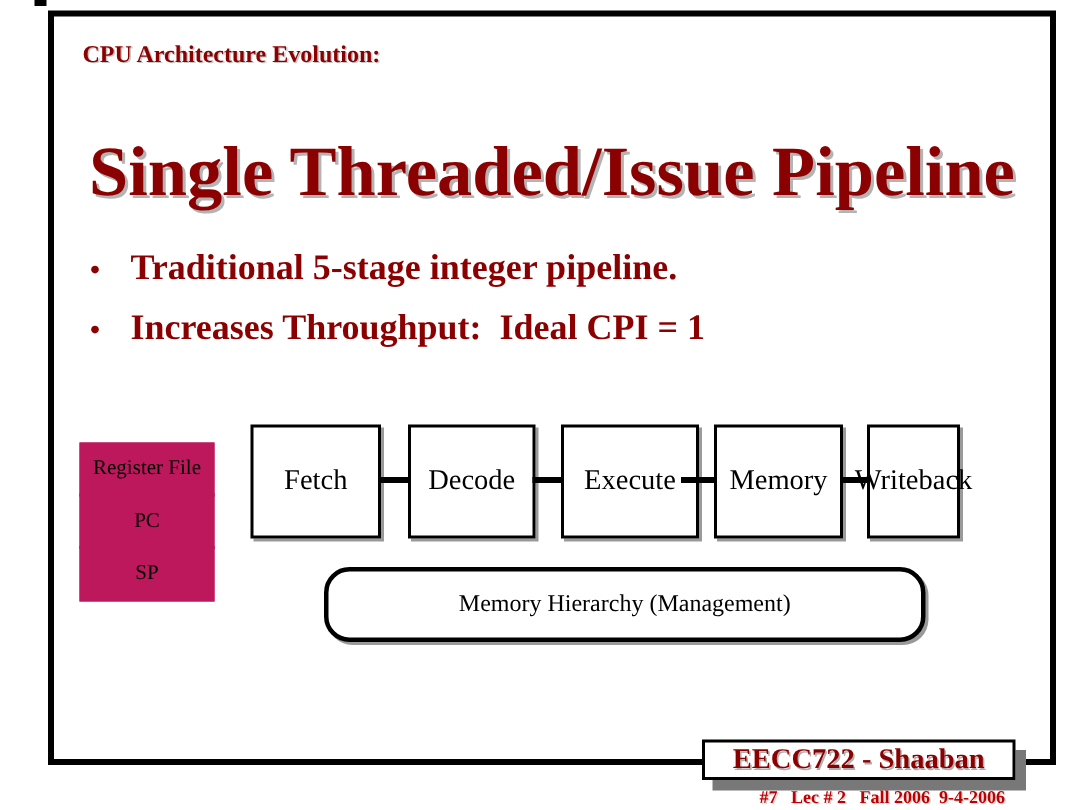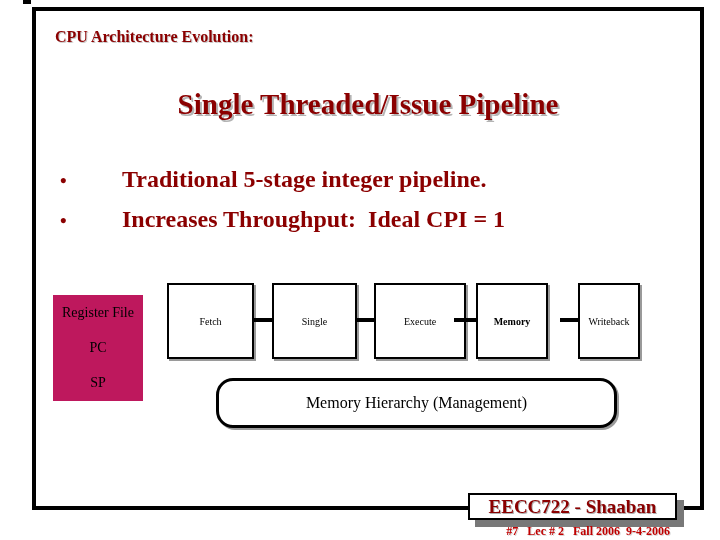--- a/index.html
+++ b/index.html
@@ -35,21 +35,21 @@
     font-weight: bold;
     color: #8B0000;
     text-shadow: 1px 1px 0 #c8c8c8;
     white-space: pre;
   }
   .slide-title {
     position: absolute;
     left: 32px; top: 88px;
     width: 672px;
     text-align: center;
-    font-size: 29px;
+    font-size: 47px;
     font-weight: bold;
     color: #8B0000;
     text-shadow: 2px 2px 0 #b4b4b4;
     white-space: pre;
   }
   .bullet-list {
     position: absolute;
     left: 60px; top: 166px;
     width: 600px;
   }
@@ -61,54 +61,53 @@
     font-weight: bold;
     font-size: 24px;
   }
   .bullet-dot {
     width: 27px;
     font-size: 19px;
     flex: 0 0 27px;
   }
   .bullet-text {
     white-space: pre;
-    margin-left: 35px;
   }
   
   .dbox {
     position: absolute;
     box-sizing: border-box;
     border: 2px solid #000;
     background: #fff;
     color: #000;
     display: flex;
     align-items: center;
     justify-content: center;
-    font-size: 10px;
+    font-size: 19px;
     box-shadow: 2px 2px 0 #9a9a9a;
   }
   .reg-col { position: absolute; left: 53px; top: 295px; width: 90px; }
   .reg-cell {
     box-sizing: border-box;
     border: 4px solid #be185d;
     background: #be185d;
     height: 37px;
     margin-top: -2px;
     display: flex;
     align-items: center;
     justify-content: center;
     font-size: 14px;
     color: #000;
   }
   .reg-cell:first-child { margin-top: 0; height: 36px; }
   .stage { top: 283px; height: 76px; }
   .stage-fetch     { left: 167px; width: 87px; }
   .stage-decode    { left: 272px; width: 85px; }
   .stage-execute   { left: 374px; width: 92px; }
-  .stage-memory    { left: 476px; width: 72px; font-weight: bold; }
+  .stage-memory    { left: 476px; width: 86px; }
   .stage-writeback { left: 578px; width: 62px; }
   .conn {
     position: absolute;
     top: 318px;
     height: 4px;
     background: #000;
   }
   .conn1 { left: 252px; width: 22px; }
   .conn2 { left: 355px; width: 21px; }
   .conn3 { left: 454px; width: 24px; }
@@ -179,21 +178,21 @@
 
 <div>
   <div class="reg-col">
     <div class="reg-cell">Register File</div>
     <div class="reg-cell">PC</div>
     <div class="reg-cell">SP</div>
   </div>
 
   <div class="dbox stage stage-fetch">Fetch</div>
   <div class="conn conn1"></div>
-  <div class="dbox stage stage-decode">Single</div>
+  <div class="dbox stage stage-decode">Decode</div>
   <div class="conn conn2"></div>
   <div class="dbox stage stage-execute">Execute</div>
   <div class="conn conn3"></div>
   <div class="dbox stage stage-memory">Memory</div>
   <div class="conn conn4"></div>
   <div class="dbox stage stage-writeback">Writeback</div>
 
   <div class="dbox mem-hier">Memory Hierarchy (Management)</div>
 </div>
 

